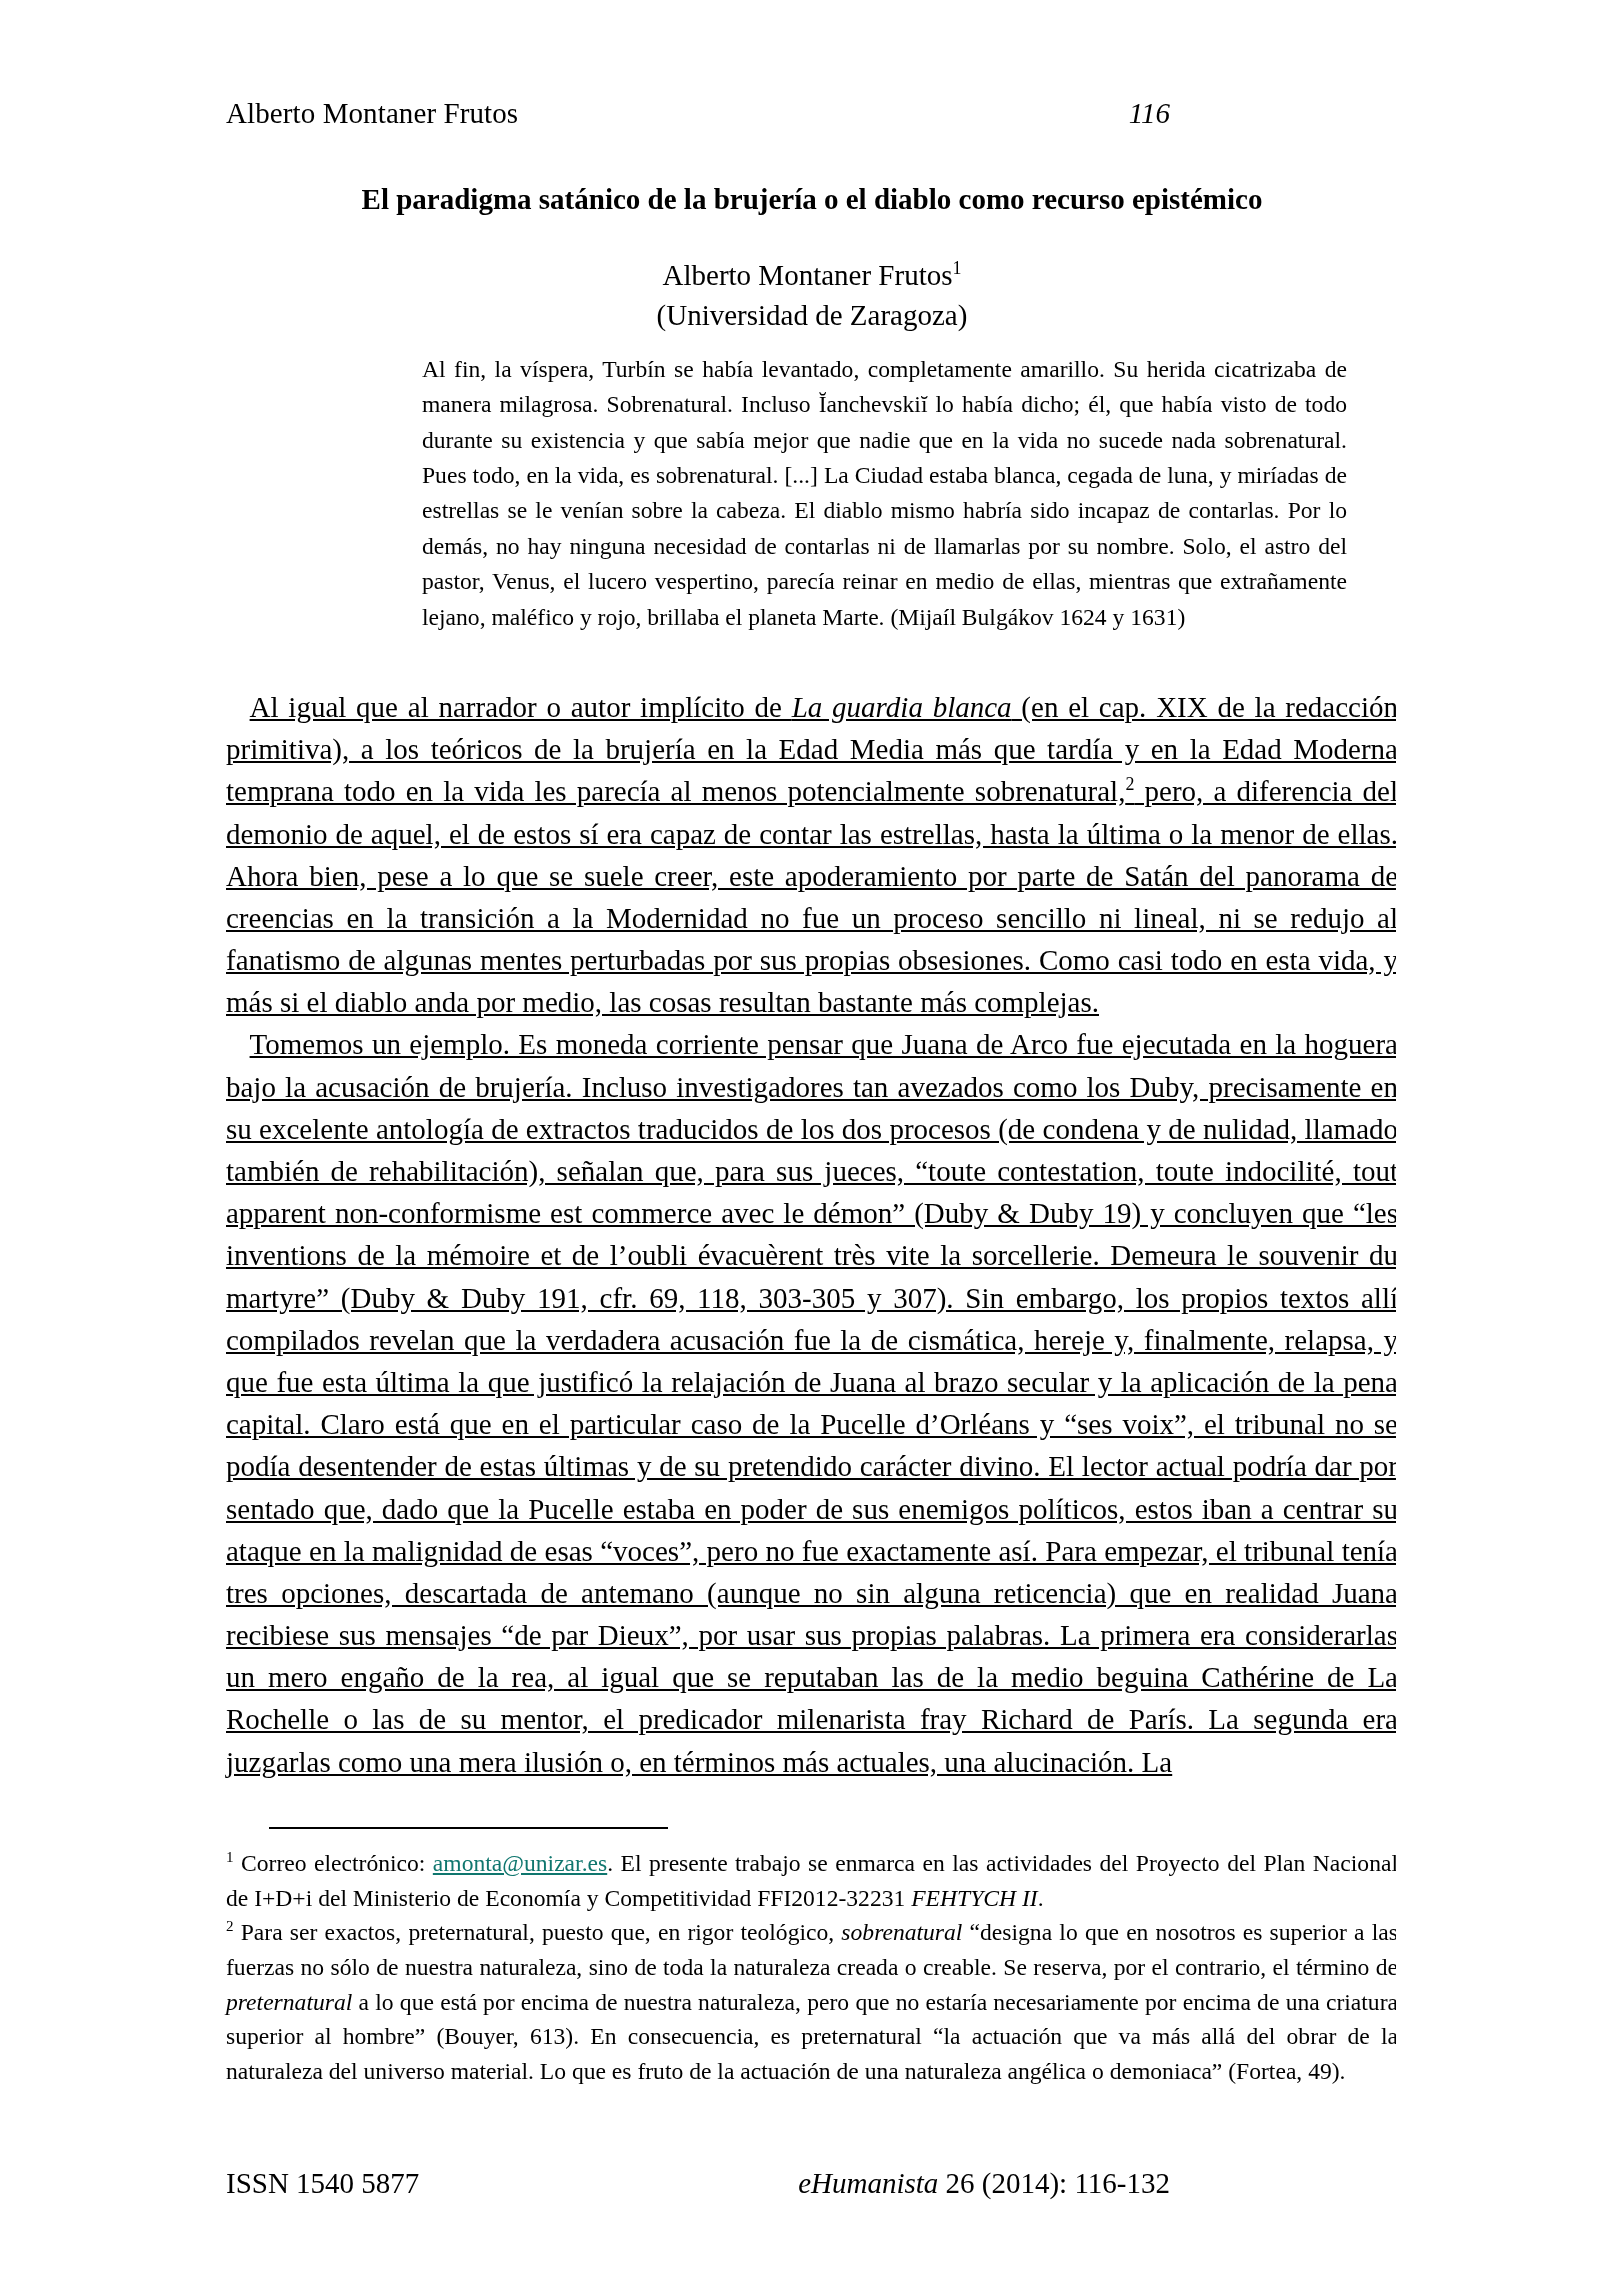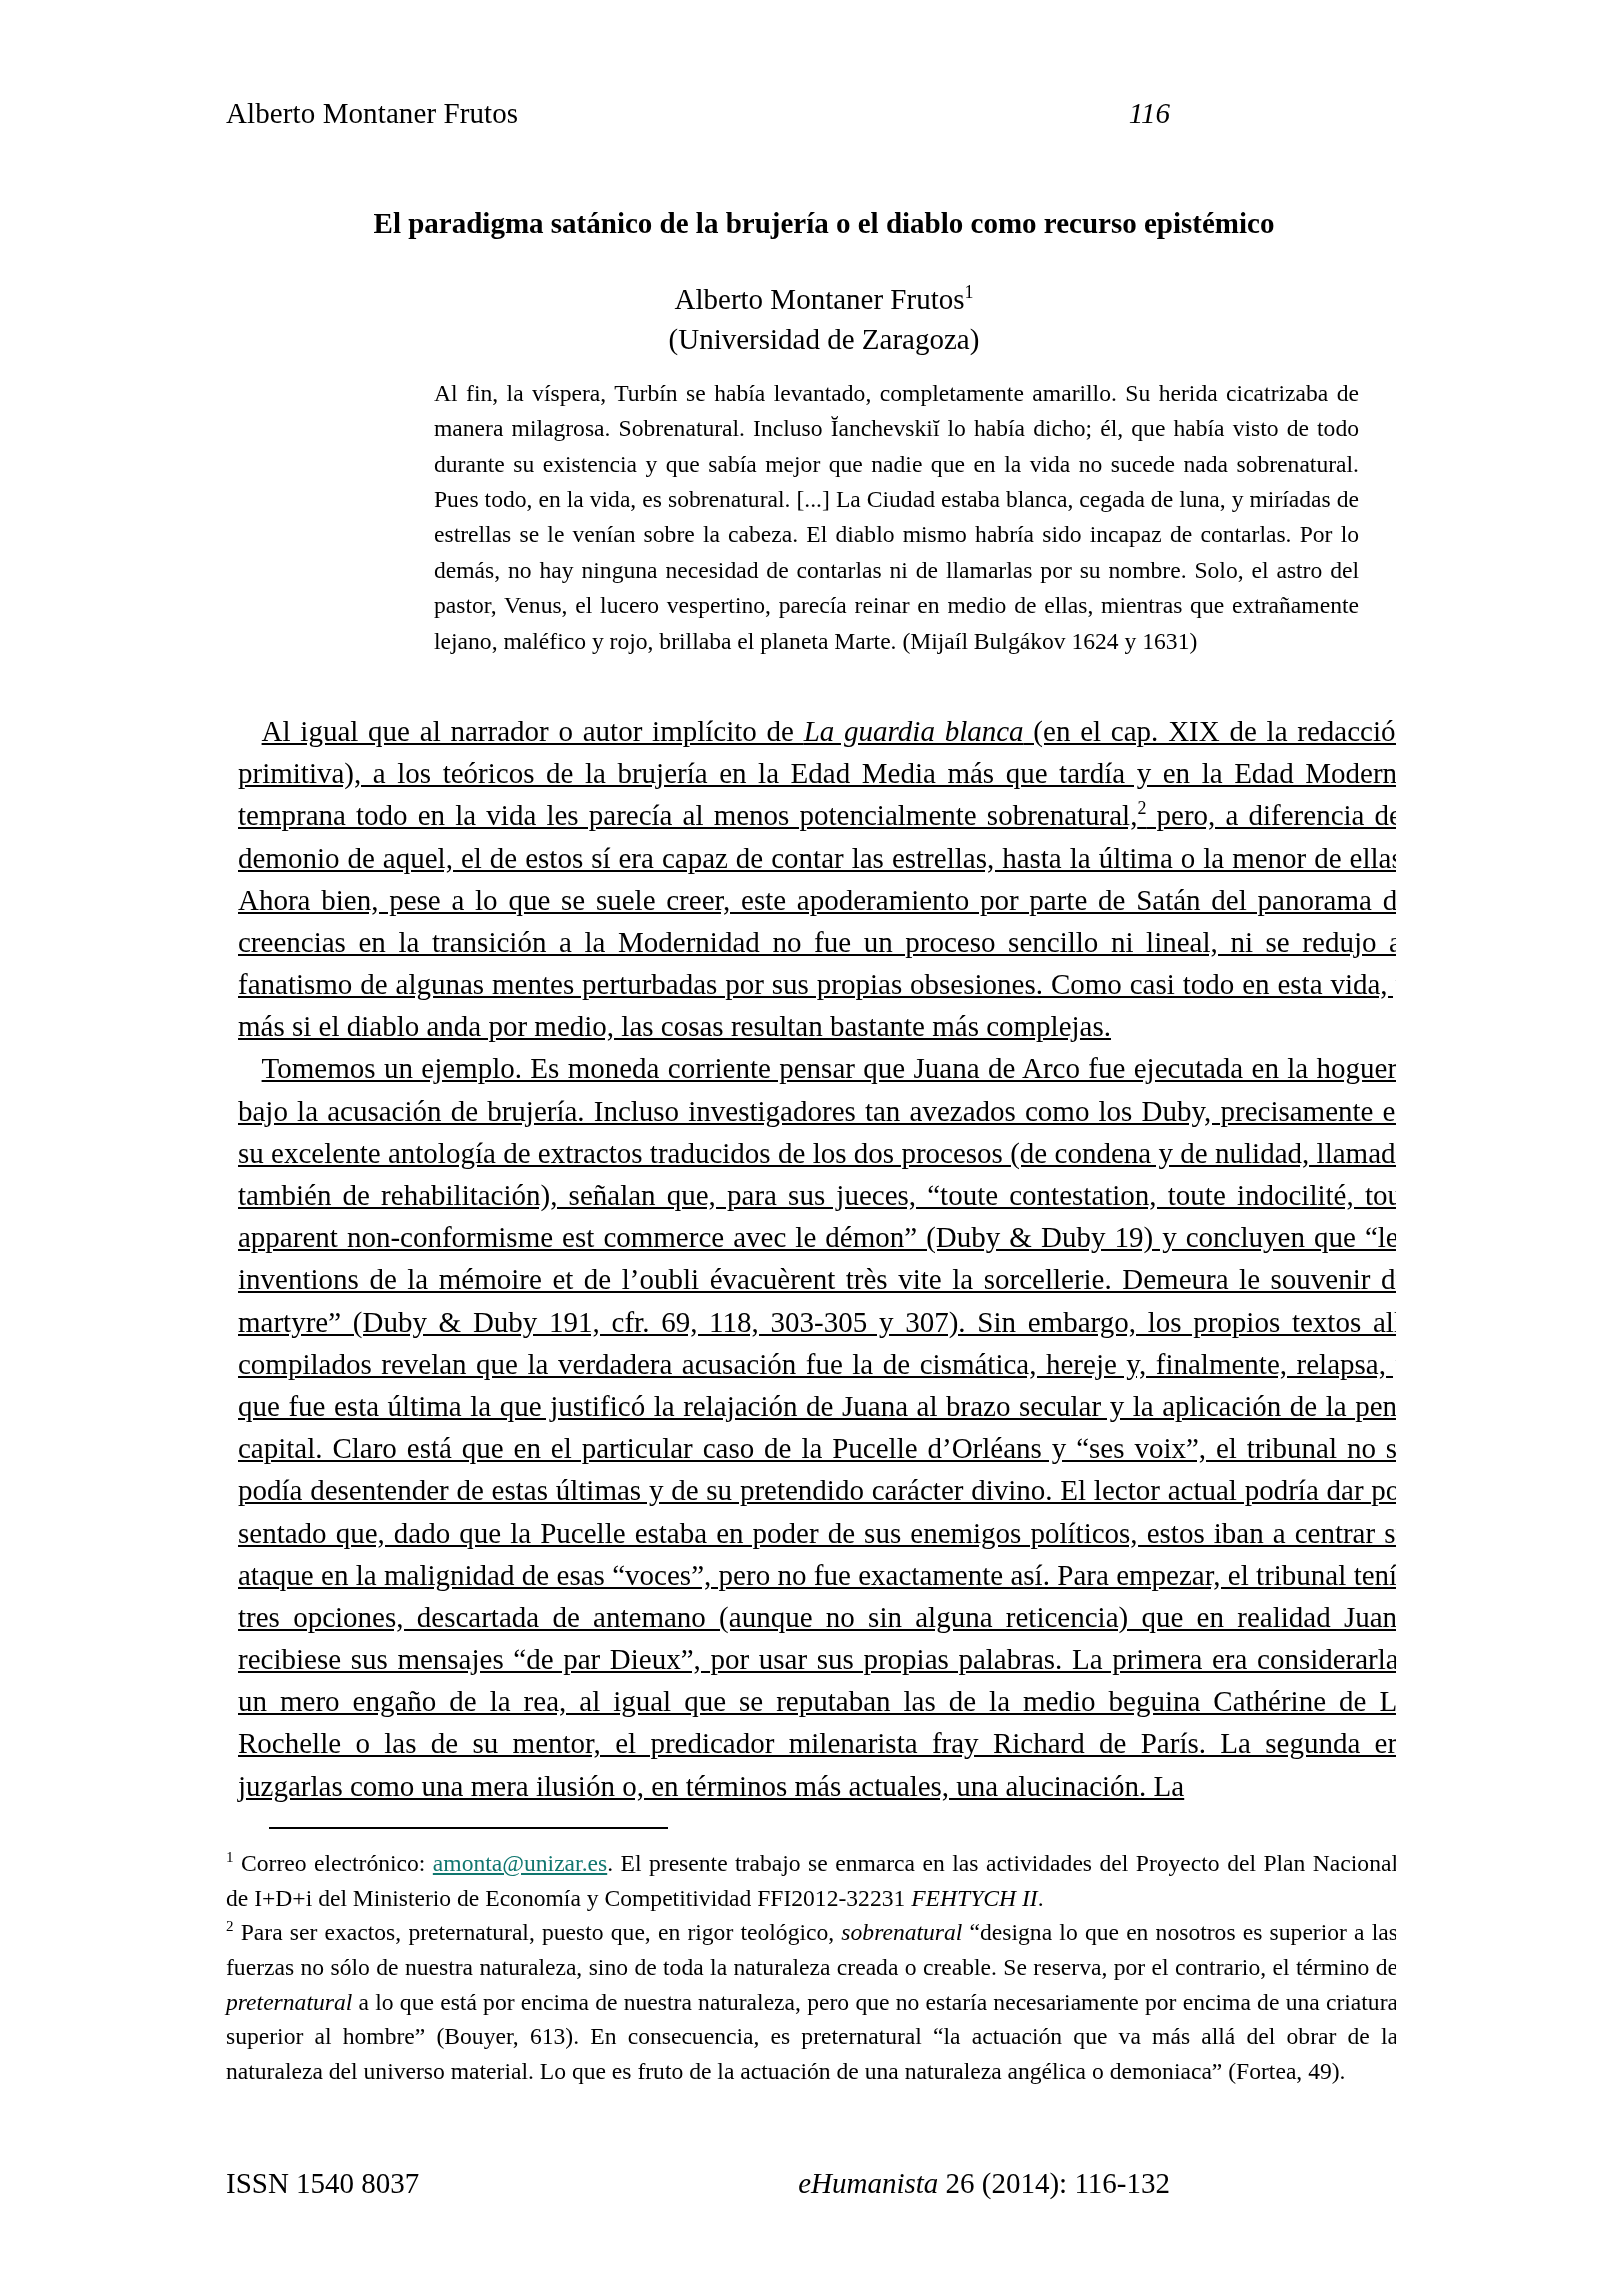--- a/index.html
+++ b/index.html
@@ -32,24 +32,23 @@
     align-items: baseline;
     font-size: 29px;
     line-height: 1.15;
   }
   .running-head .rh-author { letter-spacing: 0.1px; }
   .running-head .rh-page { font-size: 29px; font-style: italic; }
 
   
   .content {
     position: absolute;
-    top: 206px;
+    top: 182px;
     left: 226px;
     width: 1172px;
-    margin-left: 12px;
   }
 
   .article-title {
     font-size: 29px;
     font-weight: bold;
     text-align: center;
     line-height: 1.2;
     margin: 0 0 38px 0;
   }
 
@@ -168,18 +167,18 @@
 
   </div>
 
   <div class="footnotes">
     <div class="fn-rule"></div>
     <p><sup>1</sup><span> Correo electrónico: </span><a class="email-link" href="#">amonta@unizar.es</a><span>. El presente trabajo se enmarca en las actividades del Proyecto del Plan Nacional de I+D+i del Ministerio de Economía y Competitividad FFI2012-32231 </span><i>FEHTYCH II</i><span>.</span></p>
     <p><sup>2</sup><span> Para ser exactos, preternatural, puesto que, en rigor teológico, </span><i>sobrenatural</i><span> “designa lo que en nosotros es superior a las fuerzas no sólo de nuestra naturaleza, sino de toda la naturaleza creada o creable. Se reserva, por el contrario, el término de </span><i>preternatural</i><span> a lo que está por encima de nuestra naturaleza, pero que no estaría necesariamente por encima de una criatura superior al hombre” (Bouyer, 613). En consecuencia, es preternatural “la actuación que va más allá del obrar de la naturaleza del universo material. Lo que es fruto de la actuación de una naturaleza angélica o demoniaca” (Fortea, 49).</span></p>
   </div>
 
   <div class="footer">
-    <span>ISSN 1540 8037</span>
+    <span>ISSN 1540 5877</span>
     <span><i>eHumanista</i><span> 26 (2014): 116-132</span></span>
   </div>
 
 </div>
 
 
 </body></html>

